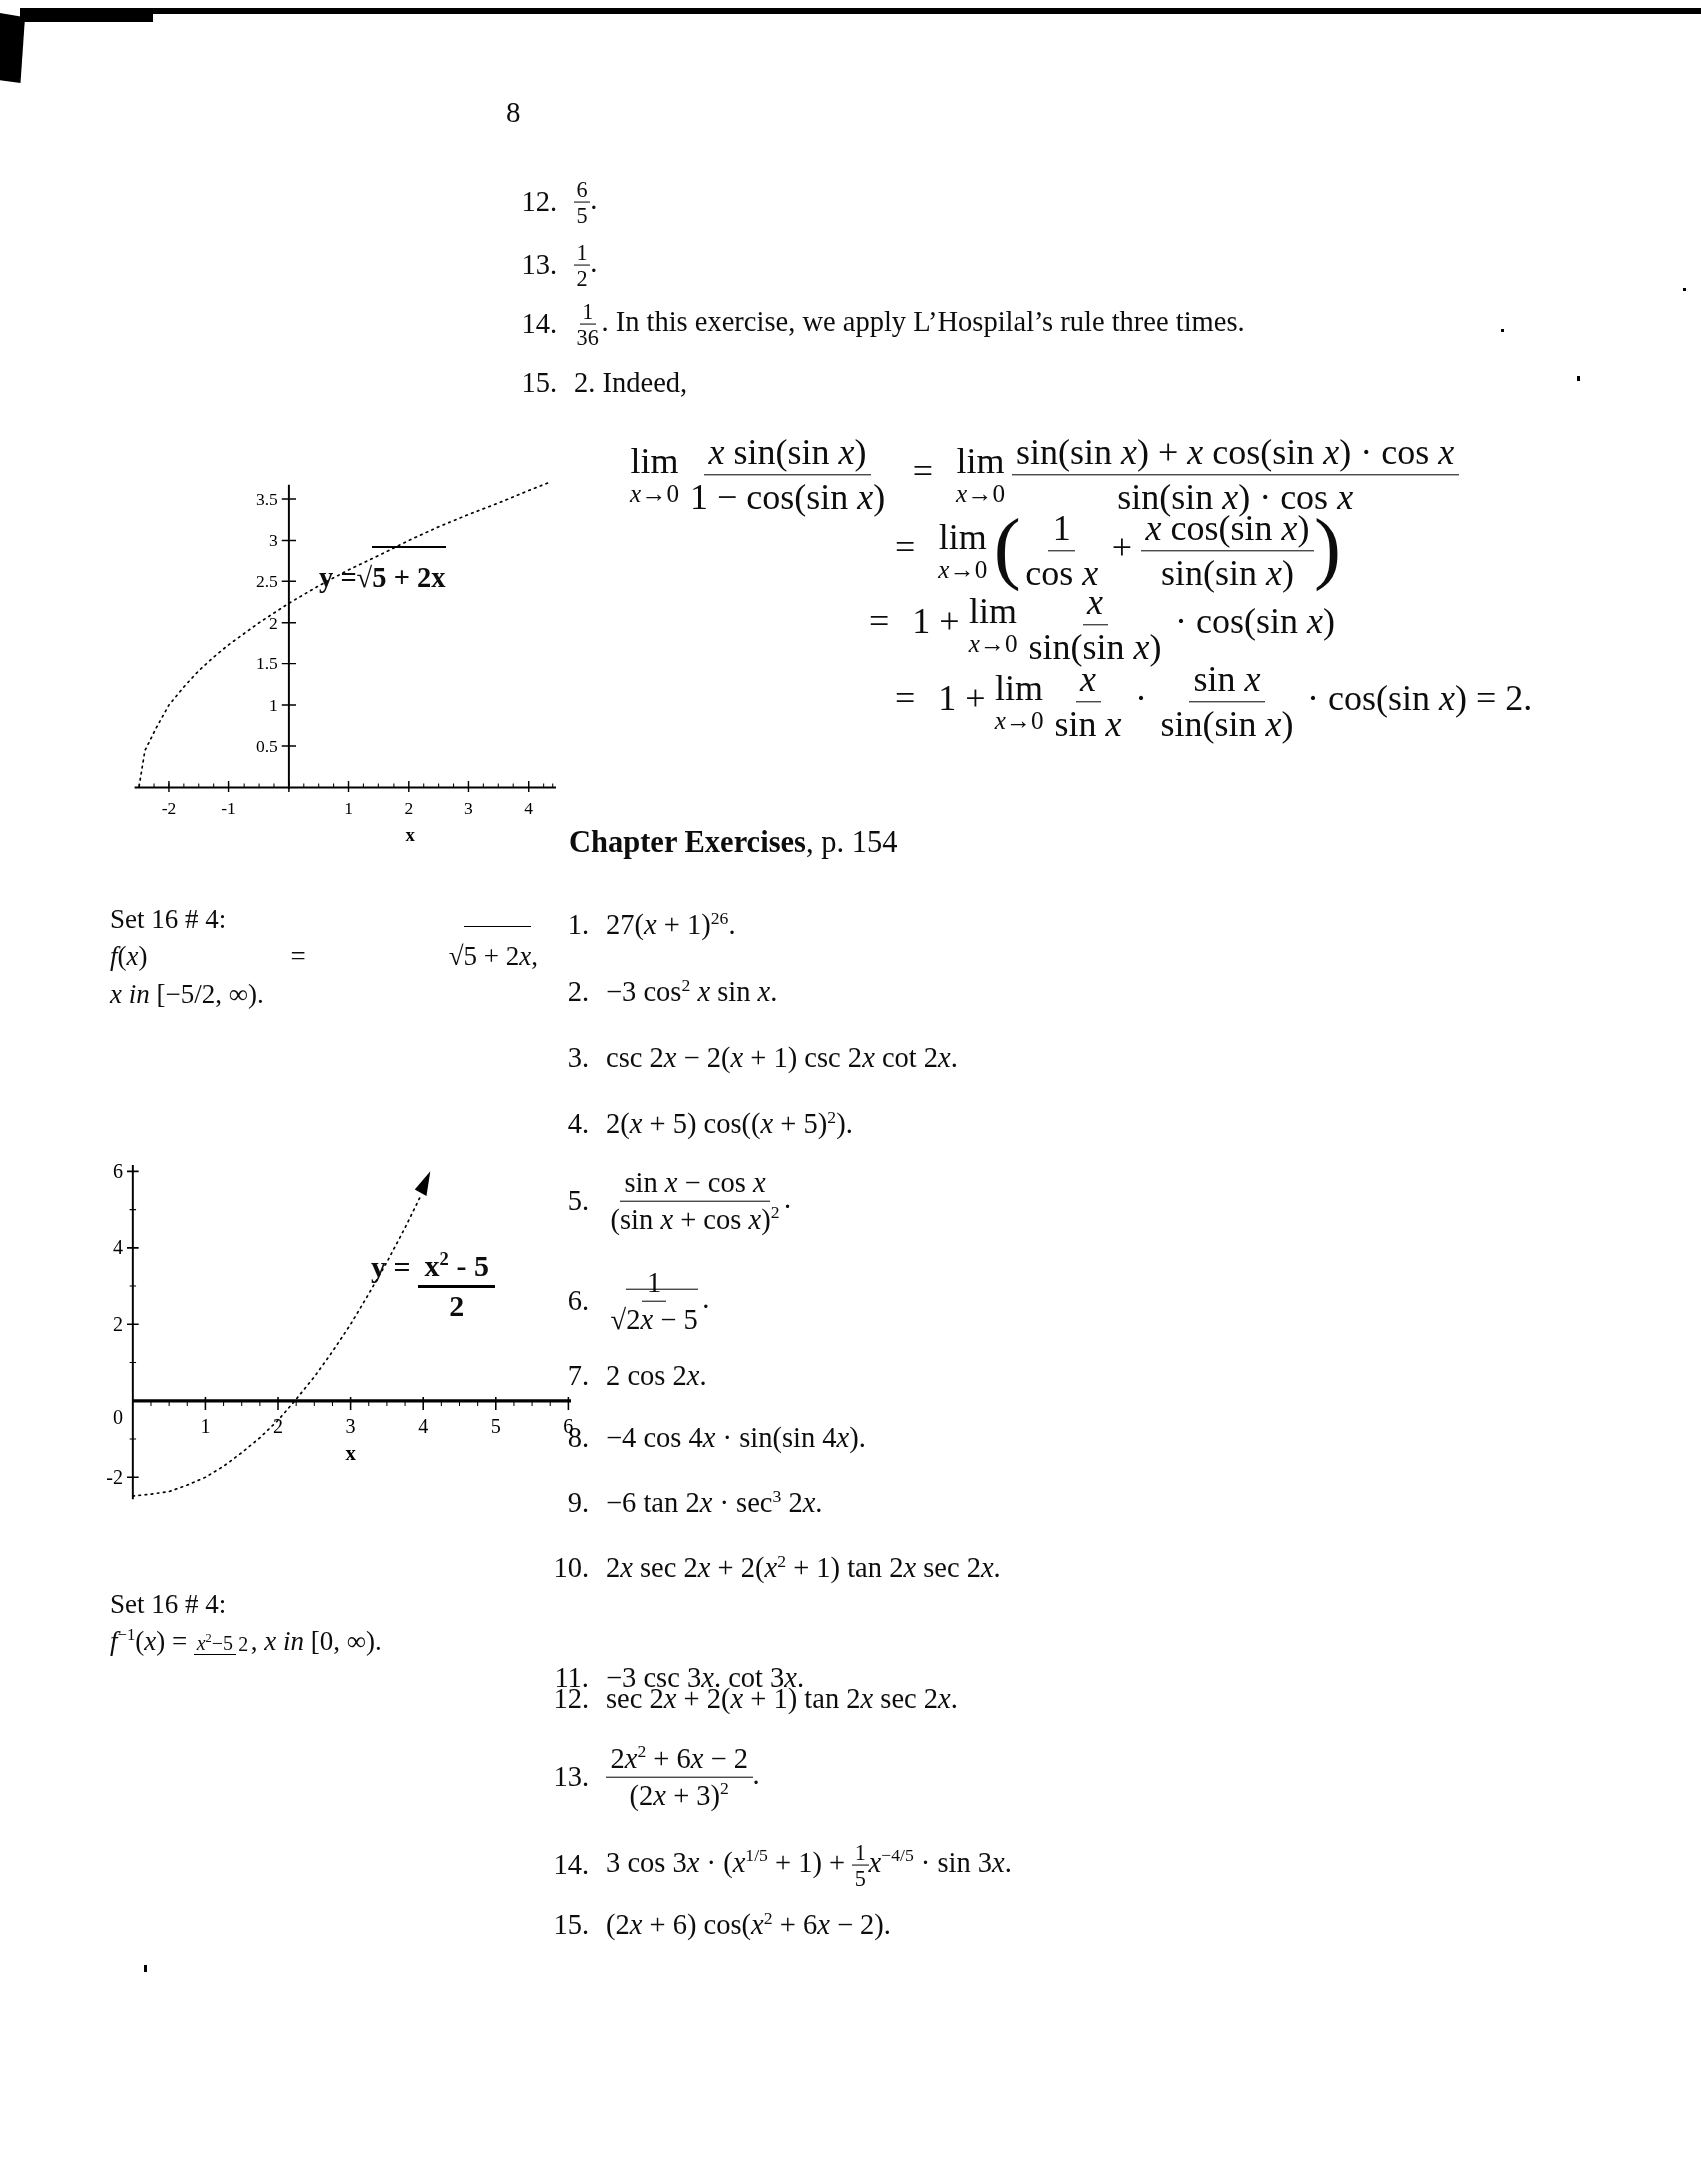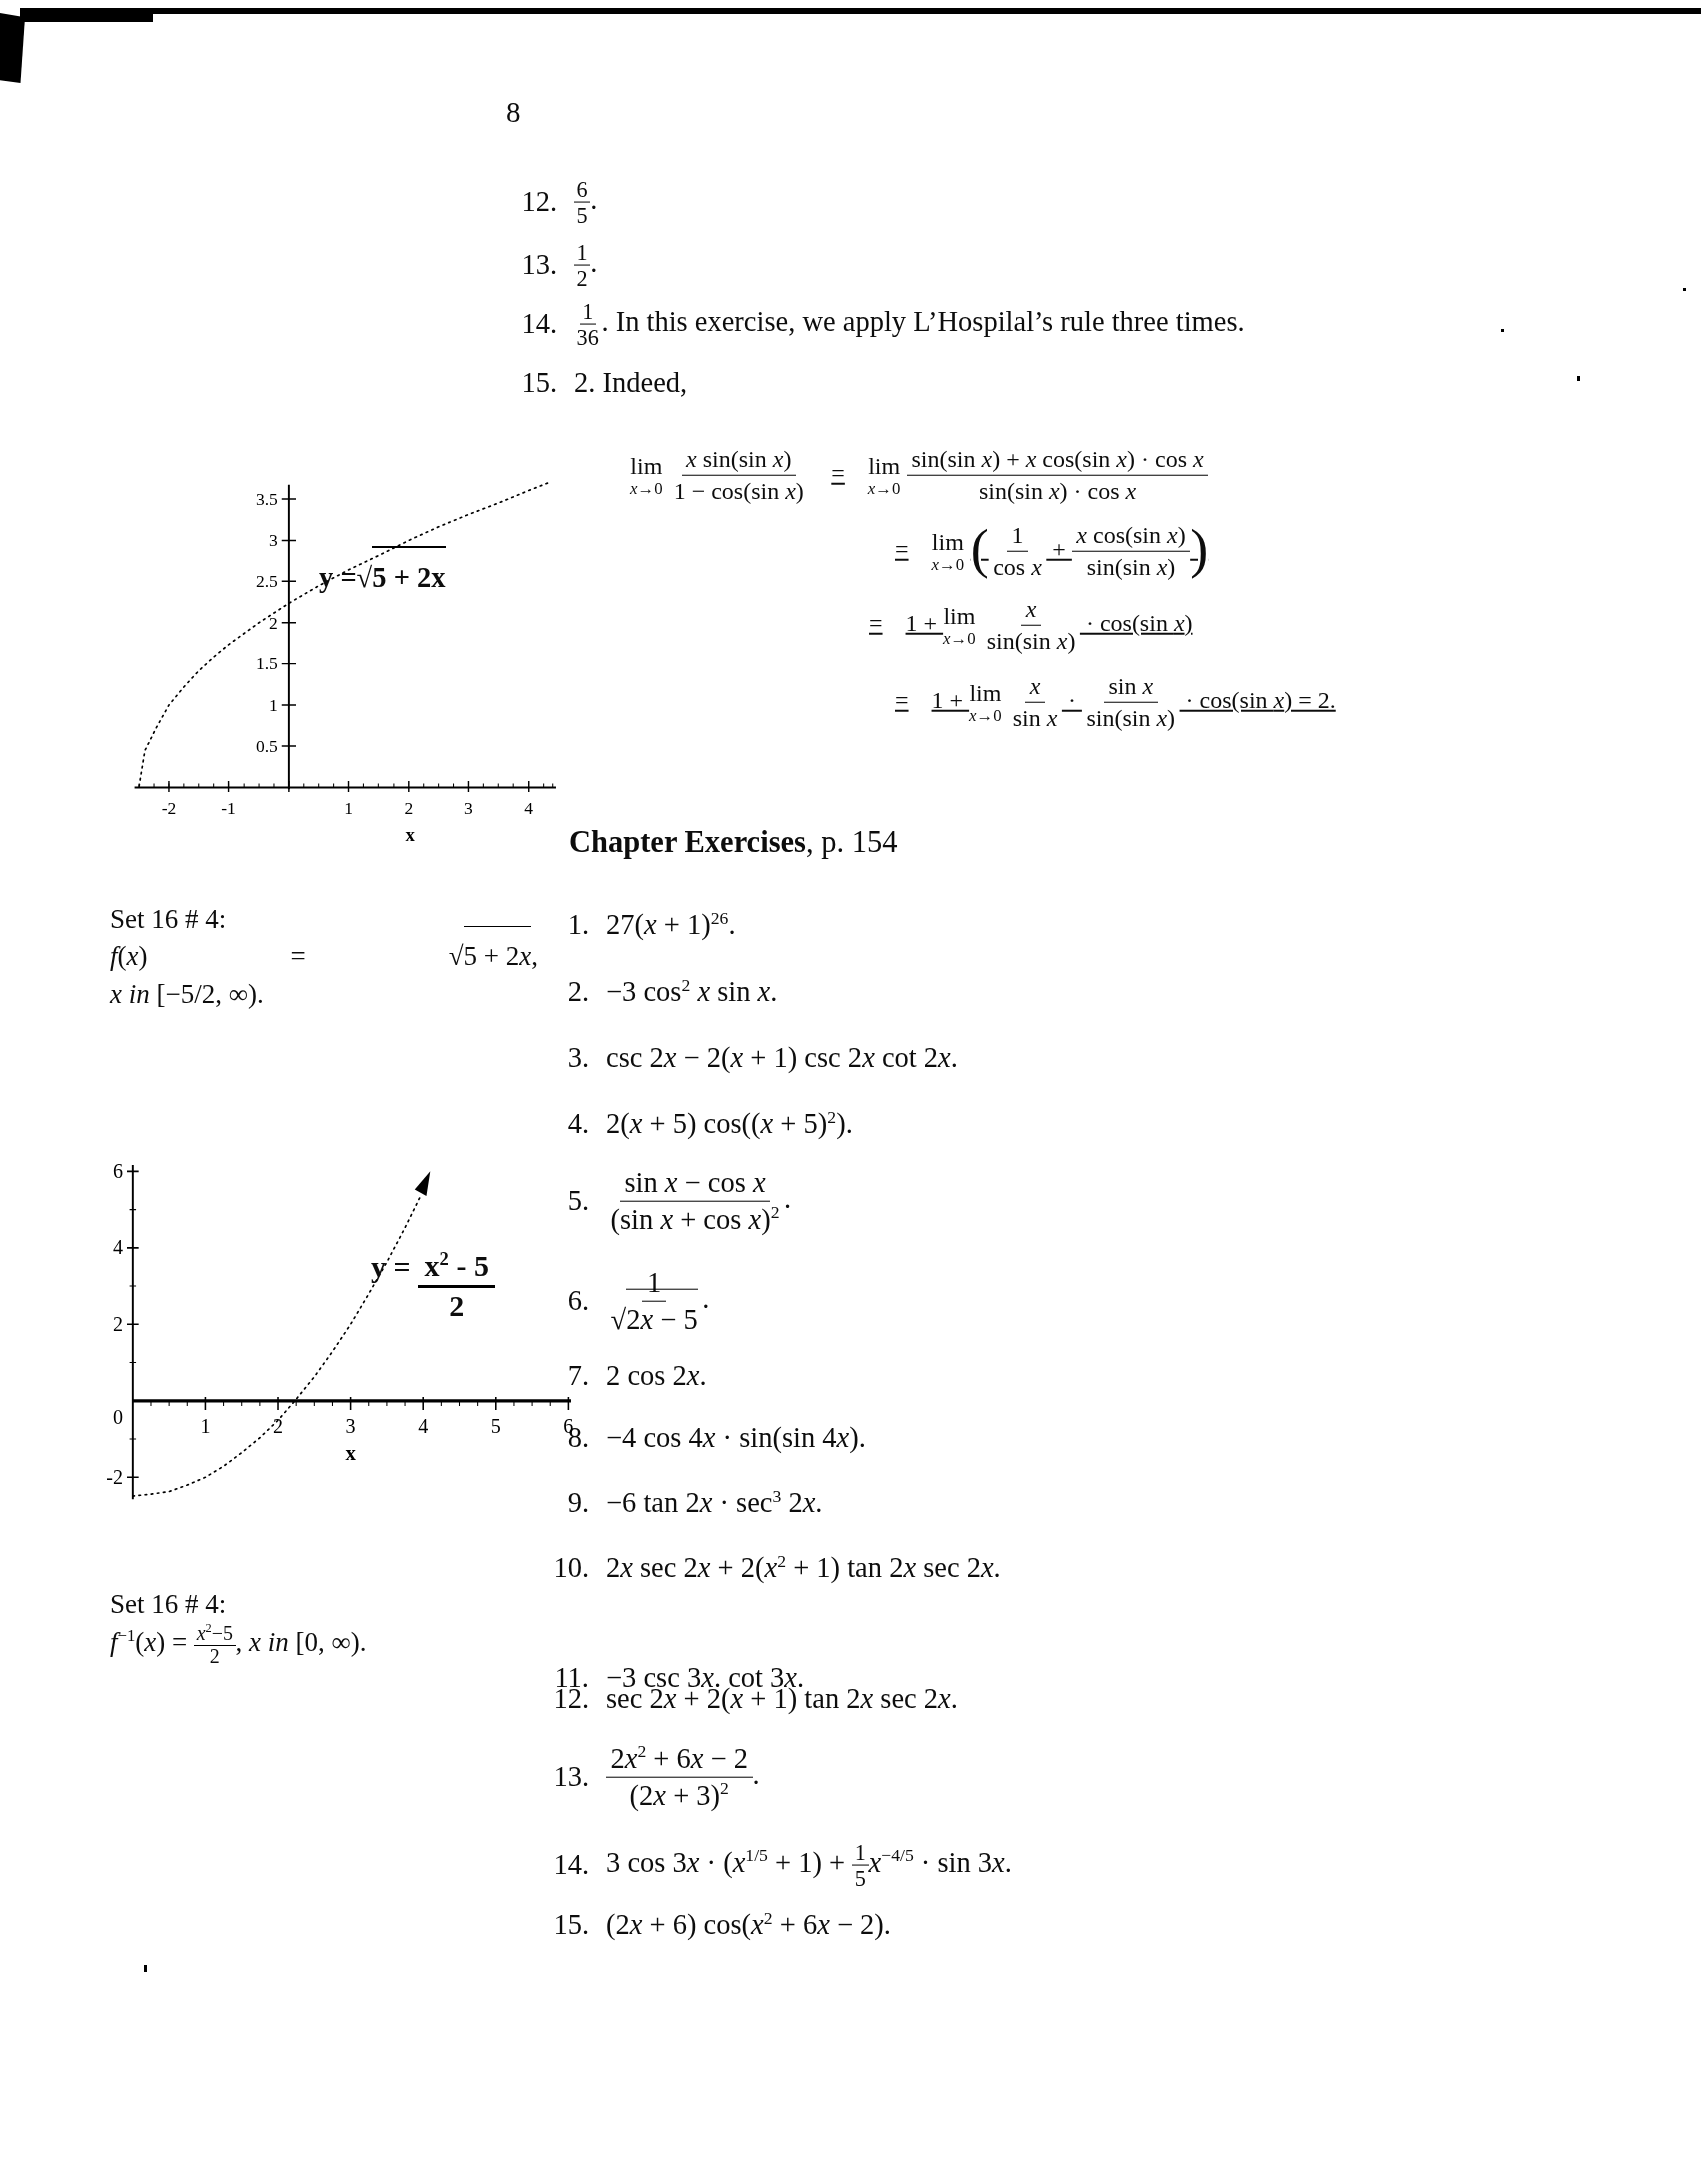--- a/index.html
+++ b/index.html
@@ -15,32 +15,32 @@
   .speck{position:absolute;background:#000;}
   
   .pagenum{font-size:29px;}
   
   .frac{display:inline-flex;flex-direction:column;align-items:center;vertical-align:middle;text-align:center;line-height:1.12;}
   .frac .num{display:block;border-bottom:1.9px solid #000;padding:0 4.5px 1.9px;}
   .frac .den{display:block;padding:1.9px 4.5px 0;}
   .tfrac{display:inline-flex;flex-direction:column;align-items:center;vertical-align:middle;text-align:center;line-height:1.05;font-size:0.78em;}
   .tfrac .num{display:block;border-bottom:1.6px solid #000;padding:0 2.6px 0.6px;}
   .tfrac .den{display:block;padding:0.6px 2.6px 0;}
-  .sfrac{display:inline-flex;flex-direction:column;align-items:center;vertical-align:middle;text-align:center;line-height:1.05;font-size:0.74em;}
+  .sfrac{display:inline-flex;flex-direction:row;align-items:center;vertical-align:middle;text-align:center;line-height:1.05;font-size:0.74em;}
   .sfrac .num{display:block;border-bottom:1.6px solid #000;padding:0 2.6px 0.6px;}
   .sfrac .den{display:block;padding:0.6px 2.6px 0;}
   .lim{display:inline-flex;flex-direction:column;align-items:center;vertical-align:middle;line-height:1.02;margin:0 6.5px 0 0;}
   .lim .limsub{font-size:0.70em;margin-top:1.9px;}
   .ovl{border-top:1.9px solid #000;padding-top:14px;}
   .sqrt{white-space:nowrap;}
   .bigp{font-size:2.25em;font-weight:400;line-height:0;vertical-align:middle;position:relative;top:-0.04em;}
   .eqsign{margin:0 23px;}
   .eqsign.first{margin-left:0;margin-right:23px;}
   
-  .eqrow{position:absolute;font-size:24px;white-space:nowrap;transform:translateY(-50%);text-decoration:underline;}
+  .eqrow{position:absolute;font-size:36px;white-space:nowrap;transform:translateY(-50%);}
   .topitem,.exitem{position:absolute;display:flex;align-items:center;font-size:28.5px;transform:translateY(-50%);white-space:nowrap;}
   .topitem .exnum{width:45px;text-align:right;margin-right:17px;flex:none;}
   .exitem .exnum{width:57px;text-align:right;margin-right:17px;flex:none;}
   .heading{position:absolute;font-size:30.5px;white-space:nowrap;}
   .heading b{font-weight:bold;}
   .setblock{position:absolute;font-size:27px;line-height:1.38;}
   .setline2{display:flex;justify-content:space-between;align-items:baseline;width:428px;text-align:center;}
   
   svg{position:absolute;overflow:visible;}
   svg text{fill:#000;}

